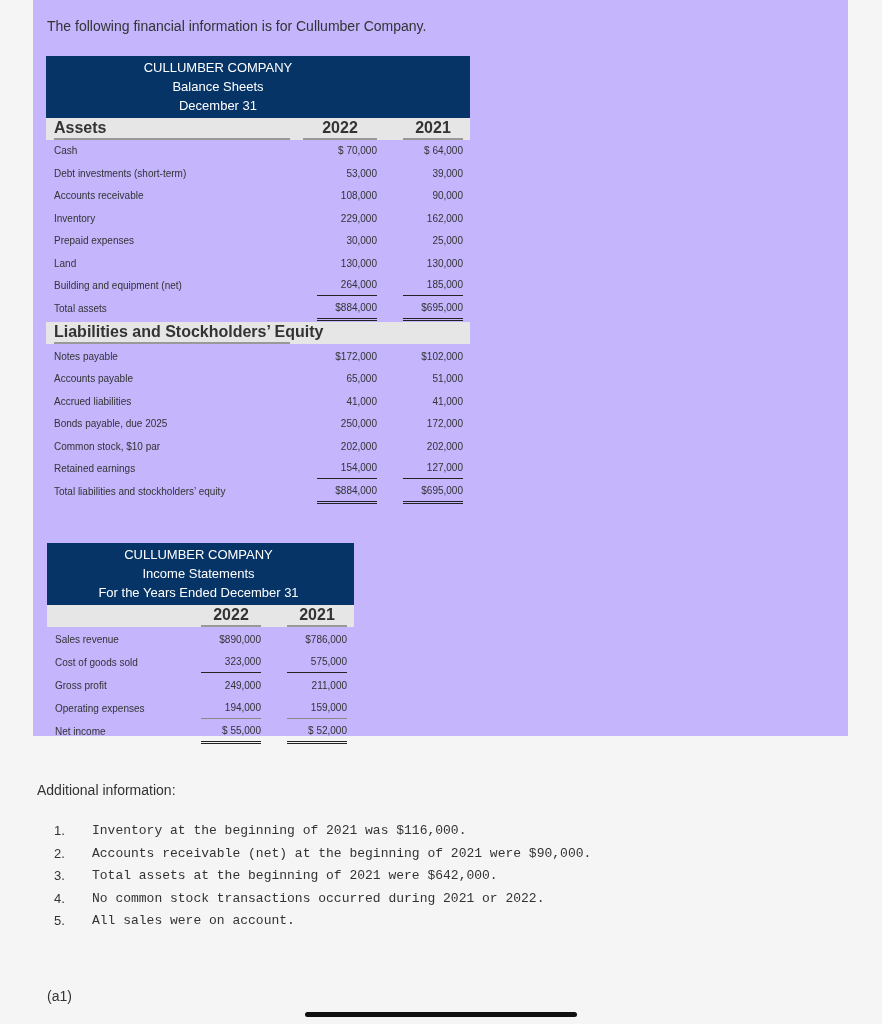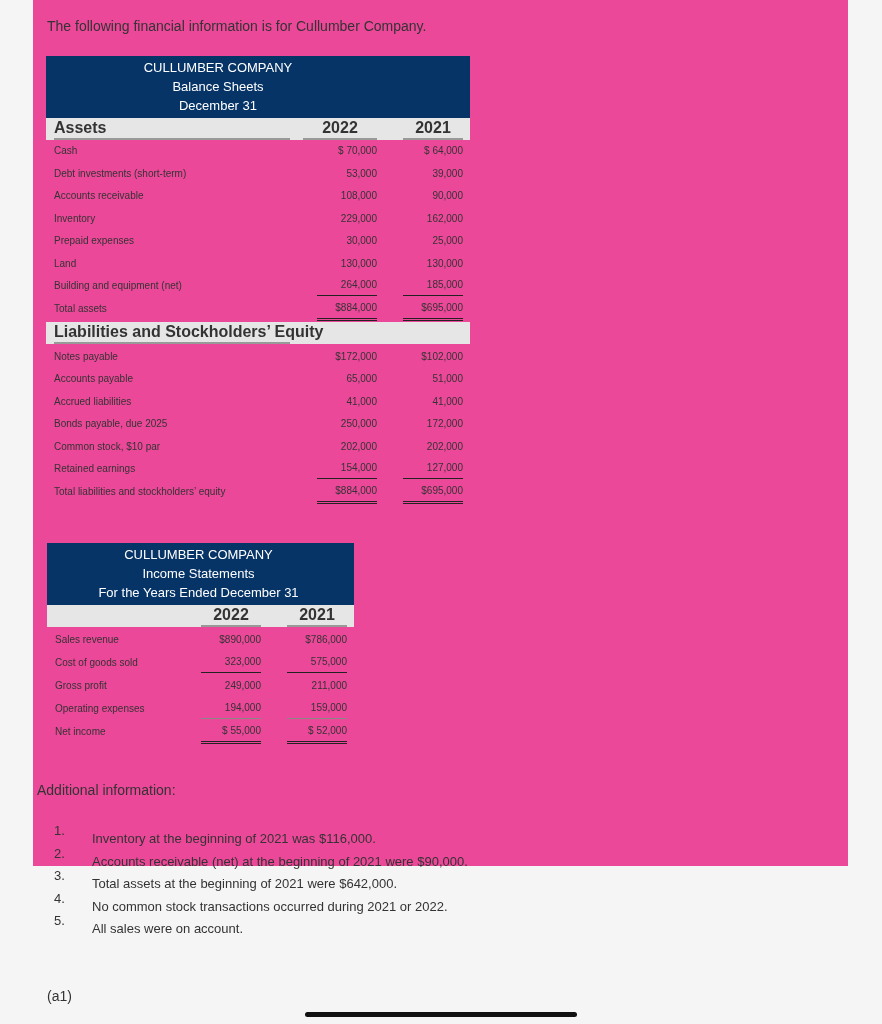--- a/index.html
+++ b/index.html
@@ -4,22 +4,22 @@
   <style>
     html, body { margin: 0; padding: 0; }
     body {
       width: 882px; height: 1024px; overflow: hidden;
       background: #f5f5f5;
       font-family: "Liberation Sans", sans-serif;
       color: #333;
       position: relative;
     }
     .page {
-      position: absolute; left: 33px; top: 0; width: 815px; height: 866px;
-      background: #ec4899;
+      position: absolute; left: 33px; top: 0; width: 815px; height: 736px;
+      background: #c4b5fd;
     }
     .intro {
       position: absolute; left: 14px; top: 18px;
       font-size: 14px; color: #333;
     }
     
     .bs {
       position: absolute; left: 13px; top: 56px; width: 424px;
     }
     .hdr {
@@ -51,21 +51,21 @@
     .is .c2 { right: 7px; width: 60px; }
     .is .row { height: 23px; }
     .addl-title {
       position: absolute; left: 4px; top: 782px; font-size: 14px;
     }
     .addl-list {
       position: absolute; left: 0; top: 820px; width: 700px;
     }
     .addl-item { position: relative; height: 22.5px; font-size: 13px; }
     .addl-num { position: absolute; left: 21px; top: 0; line-height: 22px; }
-    .addl-text { position: absolute; left: 59px; top: 8px; line-height: 22px; white-space: nowrap; }
+    .addl-text { position: absolute; left: 59px; top: 0; line-height: 22px; white-space: nowrap; font-family: Liberation Mono, monospace; }
     .part-label {
       position: absolute; left: 14px; top: 988px; font-size: 14px;
     }
     .home-bar {
       position: absolute; left: 305px; top: 1012px; width: 272px; height: 5px;
       background: #111; border-radius: 3px;
     }
   </style>
 </head>
 <body>

